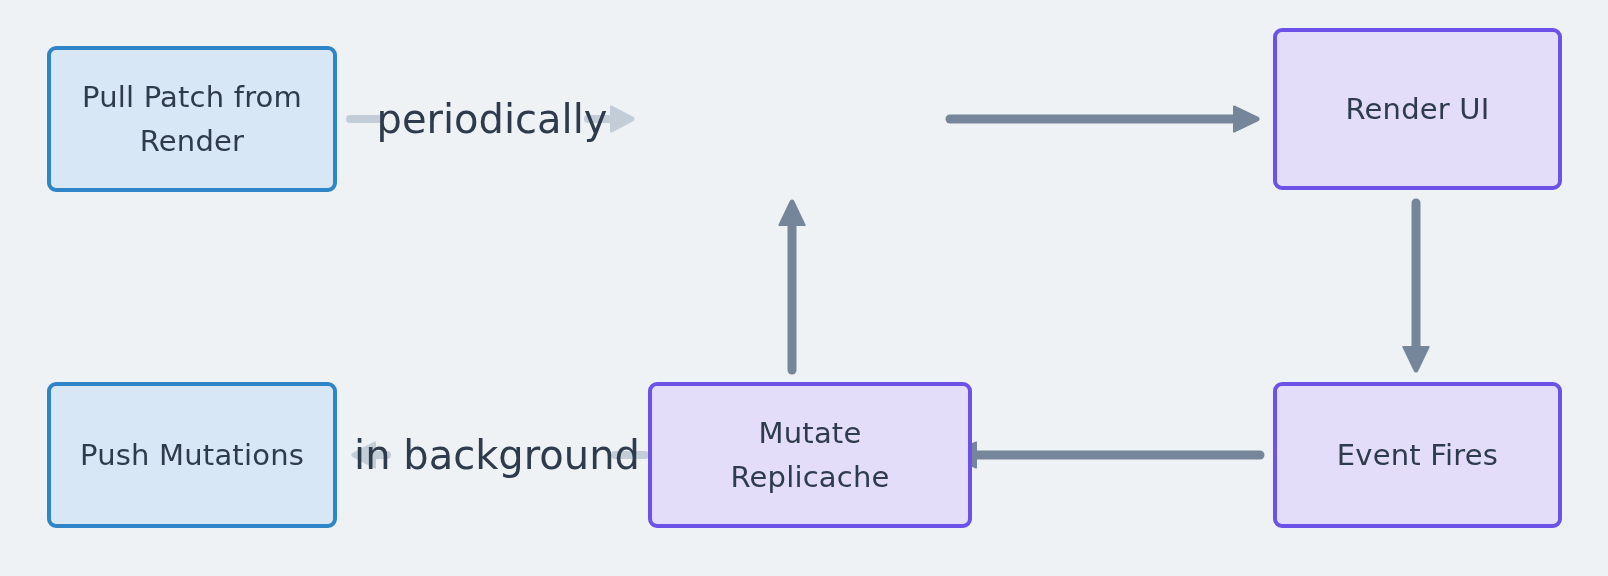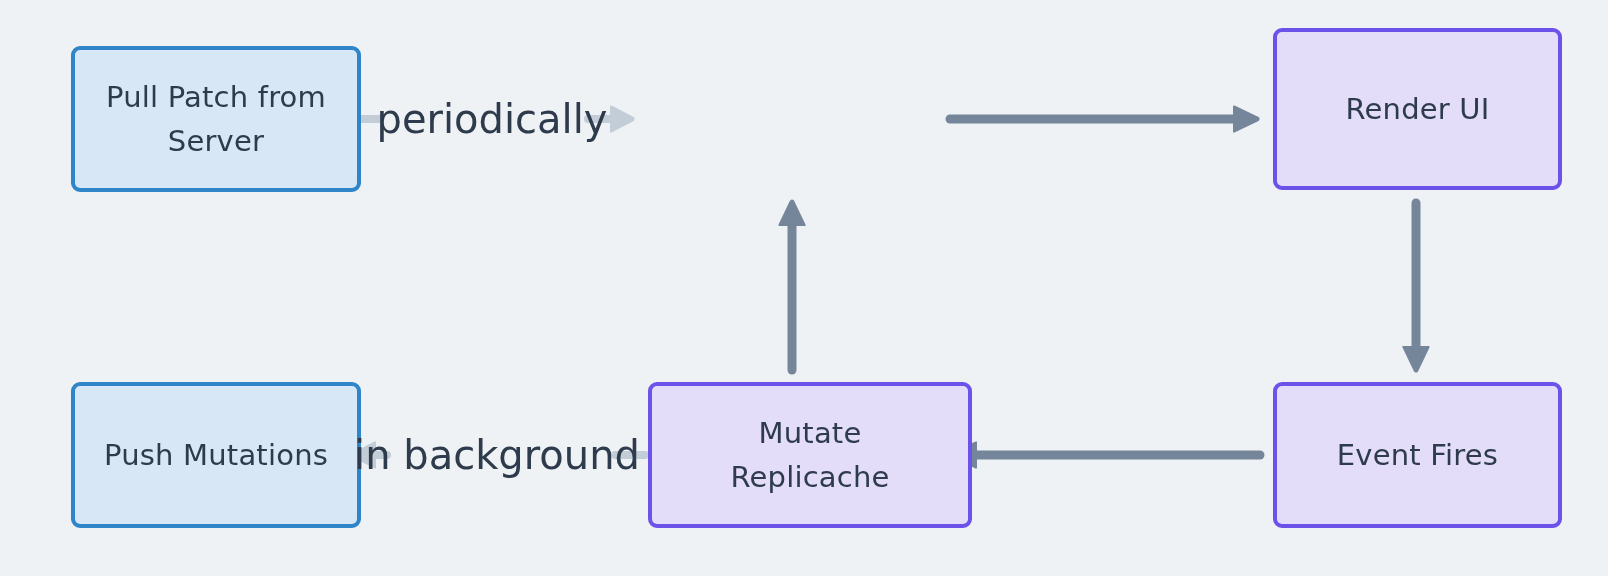--- a/index.html
+++ b/index.html
@@ -30,21 +30,21 @@
     display:flex;
     flex-direction:column;
     align-items:center;
     justify-content:center;
     text-align:center;
     color:var(--text);
     font-size:29px;
     line-height:44px;
     letter-spacing:0.2px;
   }
-  .node.blue{background:var(--blue-fill);border-color:var(--blue-border);margin-left:24px;}
+  .node.blue{background:var(--blue-fill);border-color:var(--blue-border);}
   .node.purple{background:var(--purple-fill);border-color:var(--purple-border);}
   .node span{display:block;}
   .node span:empty{display:none;}
   .edge-label{
     position:absolute;
     transform:translate(-50%,-50%);
     color:var(--text);
     font-size:40px;
     white-space:nowrap;
   }
@@ -76,21 +76,21 @@
     <line class="dark" x1="1260" y1="455" x2="976" y2="455" marker-end="url(#head-dark)"></line>
 
     <line class="dark" x1="792" y1="370" x2="792" y2="225" marker-end="url(#head-dark)"></line>
 
     <line class="light" x1="615" y1="455" x2="645" y2="455"></line>
     <line class="light" x1="387" y1="455" x2="375" y2="455" marker-end="url(#head-light)"></line>
   </svg>
 
   <div class="node blue" style="left:47px;top:46px;width:290px;height:146px">
     <span>Pull Patch from</span>
-    <span>Server</span>
+    <span>Render</span>
   </div>
 
 
   <div class="node purple" style="left:1273px;top:28px;width:289px;height:162px">
     <span>Render UI</span>
 
   </div>
 
   <div class="node blue" style="left:47px;top:382px;width:290px;height:146px">
     <span>Push Mutations</span>

